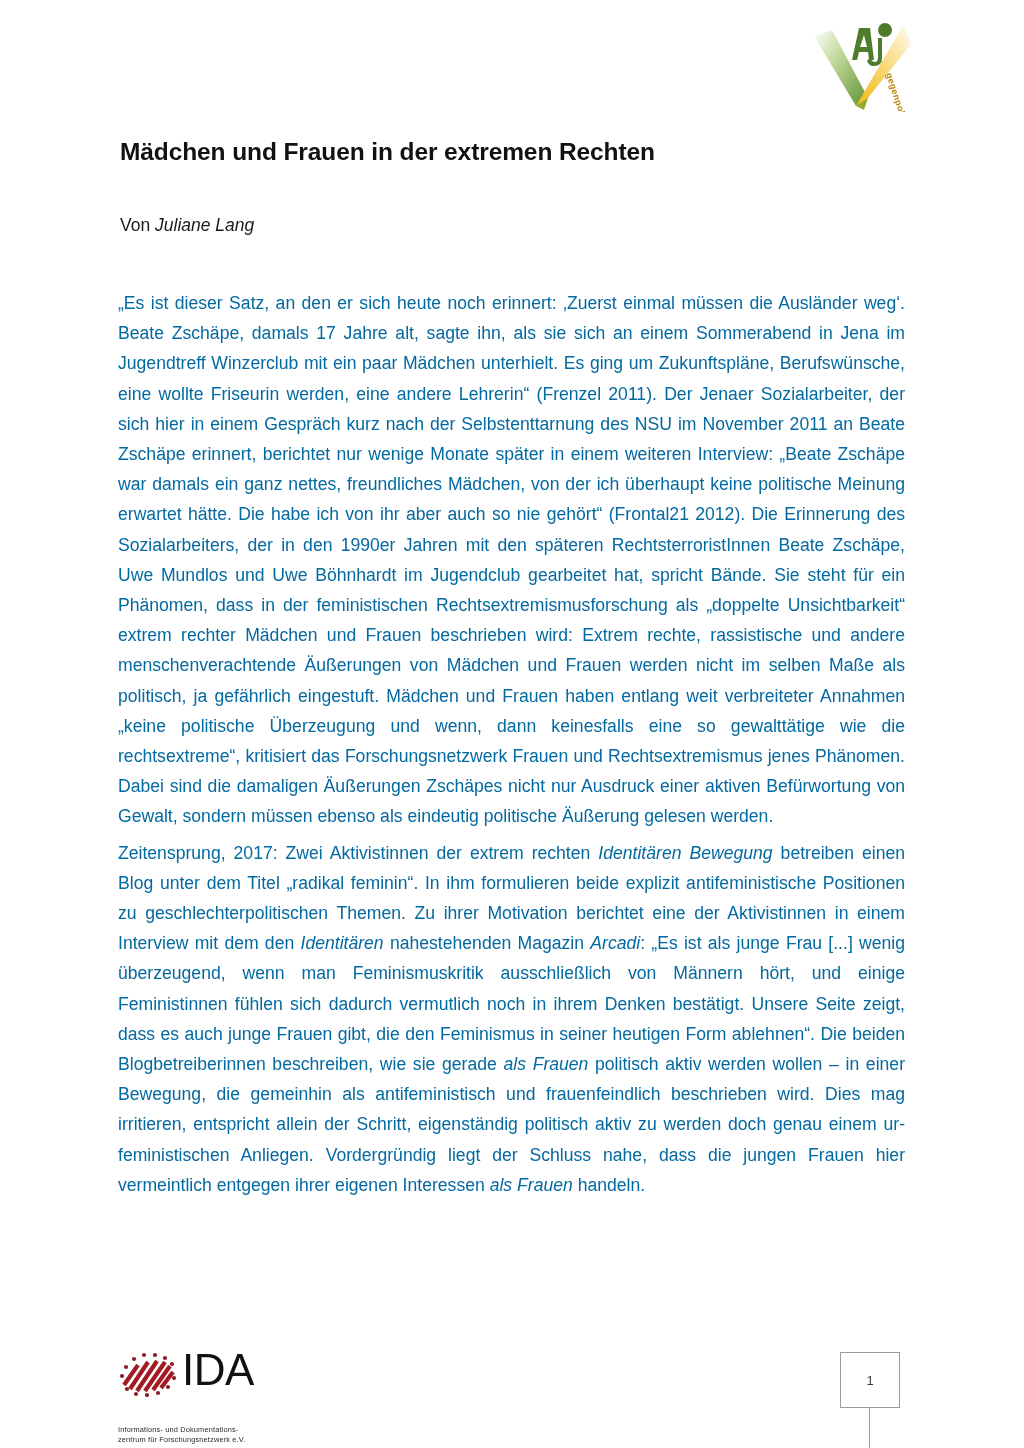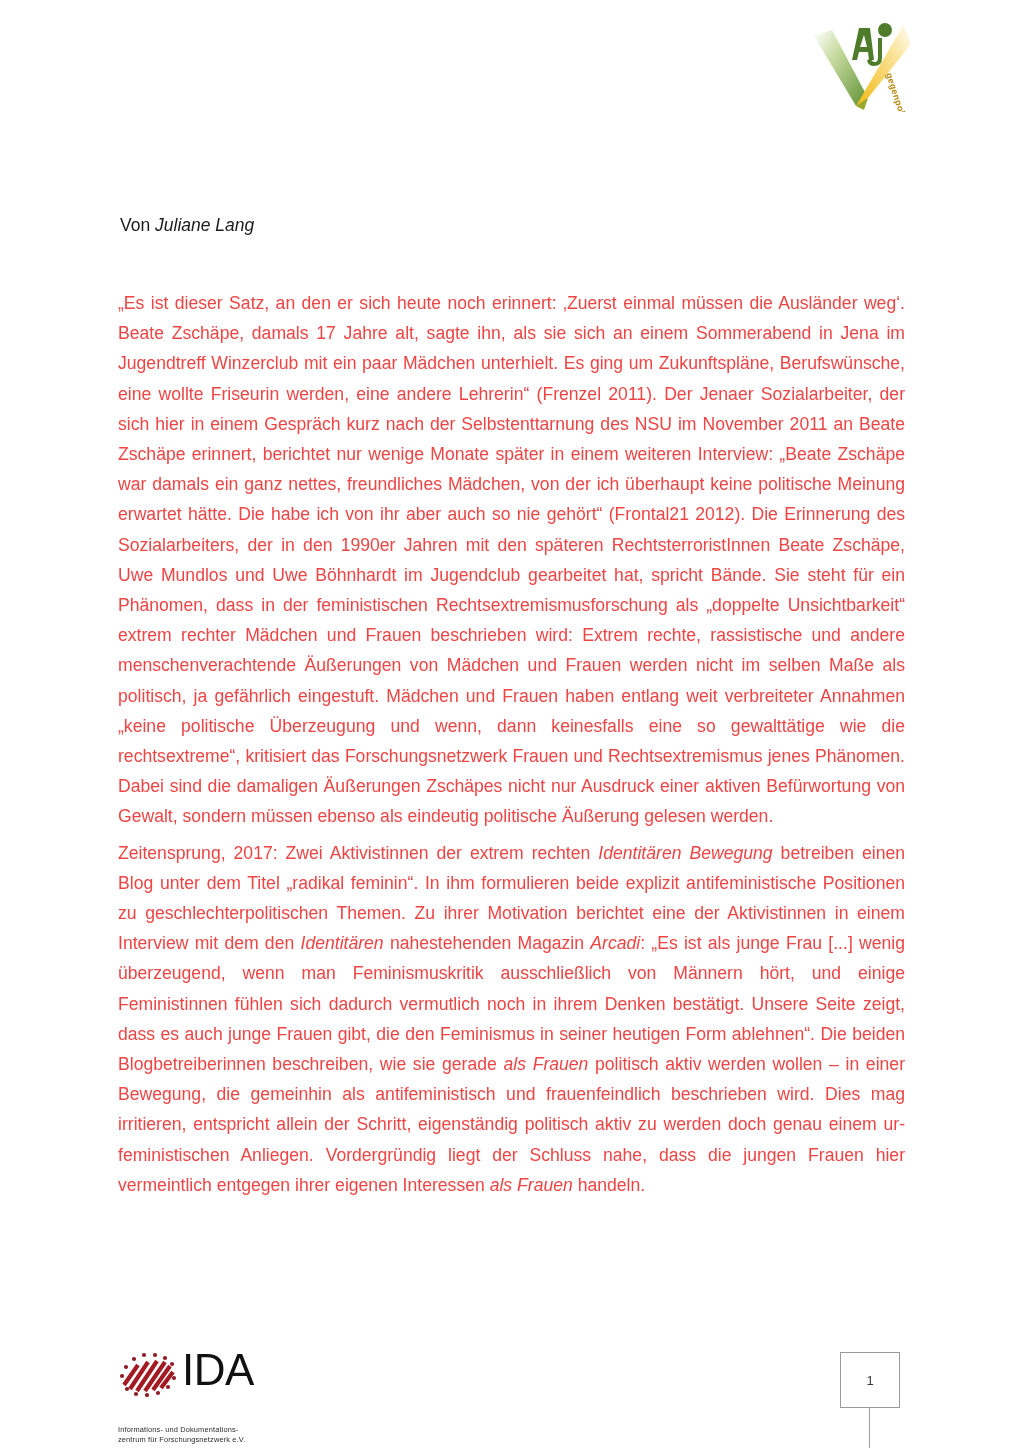--- a/index.html
+++ b/index.html
@@ -57,21 +57,21 @@
     left: 118px;
     top: 288px;
     width: 787px;
   }
   .para {
     font-size: 17.6px;
     line-height: 30.2px;
     text-align: justify;
     text-justify: inter-word;
     margin: 0 0 6px 0;
-    color: #ef4444;
+    color: #0369a1;
     hyphens: none;
   }
   .para:last-child { margin-bottom: 0; }
   .para em { }
 
   
   .footer-logo {
     position: absolute;
     left: 116px;
     top: 1351px;
@@ -162,20 +162,21 @@
       <path d="M47 14 L40 46 L45 46 L47 38 L56 38 L57 46 L62 46 L58 14 Z M48 33 L52 21 L55 33 Z" fill="#4f7c2a"></path>
 
       <path d="M65 24 L70 24 L70 44 Q70 52 62 52 Q56 52 55 46 L59 45 Q60 48 63 48 Q66 48 66 43 L66 24 Z" fill="#4f7c2a"></path>
 
       <circle cx="73" cy="16" r="7" fill="#4f7c2a"></circle>
 
       <text x="74" y="60" fill="#b8860b" font-family="Liberation Sans, sans-serif" font-size="9" font-weight="bold" letter-spacing="0.4" transform="rotate(72 74 60)">gegenpol</text>
     </svg>
   </div>
 
+  <h1 class="doc-title">Mädchen und Frauen in der extremen Rechten</h1>
 
   <div class="byline">
     <span>Von </span><em>Juliane Lang</em>
   </div>
 
   <div class="body-copy">
     <p class="para">„Es ist dieser Satz, an den er sich heute noch erinnert: ‚Zuerst einmal müssen die Ausländer weg‘. Beate Zschäpe, damals 17 Jahre alt, sagte ihn, als sie sich an einem Sommerabend in Jena im Jugendtreff Winzerclub mit ein paar Mädchen unterhielt. Es ging um Zukunftspläne, Berufswünsche, eine wollte Friseurin werden, eine andere Lehrerin“ (Frenzel 2011). Der Jenaer Sozialarbeiter, der sich hier in einem Gespräch kurz nach der Selbstenttarnung des NSU im November 2011 an Beate Zschäpe erinnert, berichtet nur wenige Monate später in einem weiteren Interview: „Beate Zschäpe war damals ein ganz nettes, freundliches Mädchen, von der ich überhaupt keine politische Meinung erwartet hätte. Die habe ich von ihr aber auch so nie gehört“ (Frontal21 2012). Die Erinnerung des Sozialarbeiters, der in den 1990er Jahren mit den späteren RechtsterroristInnen Beate Zschäpe, Uwe Mundlos und Uwe Böhnhardt im Jugendclub gearbeitet hat, spricht Bände. Sie steht für ein Phänomen, dass in der feministischen Rechtsextremismusforschung als „doppelte Unsichtbarkeit“ extrem rechter Mädchen und Frauen beschrieben wird: Extrem rechte, rassistische und andere menschenverachtende Äußerungen von Mädchen und Frauen werden nicht im selben Maße als politisch, ja gefährlich eingestuft. Mädchen und Frauen haben entlang weit verbreiteter Annahmen „keine politische Überzeugung und wenn, dann keinesfalls eine so gewalttätige wie die rechtsextreme“, kritisiert das Forschungsnetzwerk Frauen und Rechtsextremismus jenes Phänomen. Dabei sind die damaligen Äußerungen Zschäpes nicht nur Ausdruck einer aktiven Befürwortung von Gewalt, sondern müssen ebenso als eindeutig politische Äußerung gelesen werden.</p>
     <p class="para">Zeitensprung, 2017: Zwei Aktivistinnen der extrem rechten <em>Identitären Bewegung</em> betreiben einen Blog unter dem Titel „radikal feminin“. In ihm formulieren beide explizit antifeministische Positionen zu geschlechterpolitischen Themen. Zu ihrer Motivation berichtet eine der Aktivistinnen in einem Interview mit dem den <em>Identitären</em> nahestehenden Magazin <em>Arcadi</em>: „Es ist als junge Frau [...] wenig überzeugend, wenn man Feminismuskritik ausschließlich von Männern hört, und einige Feministinnen fühlen sich dadurch vermutlich noch in ihrem Denken bestätigt. Unsere Seite zeigt, dass es auch junge Frauen gibt, die den Feminismus in seiner heutigen Form ablehnen“. Die beiden Blogbetreiberinnen beschreiben, wie sie gerade <em>als Frauen</em> politisch aktiv werden wollen – in einer Bewegung, die gemeinhin als antifeministisch und frauenfeindlich beschrieben wird. Dies mag irritieren, entspricht allein der Schritt, eigenständig politisch aktiv zu werden doch genau einem ur-feministischen Anliegen. Vordergründig liegt der Schluss nahe, dass die jungen Frauen hier vermeintlich entgegen ihrer eigenen Interessen <em>als Frauen</em> handeln.</p>
   </div>
 

